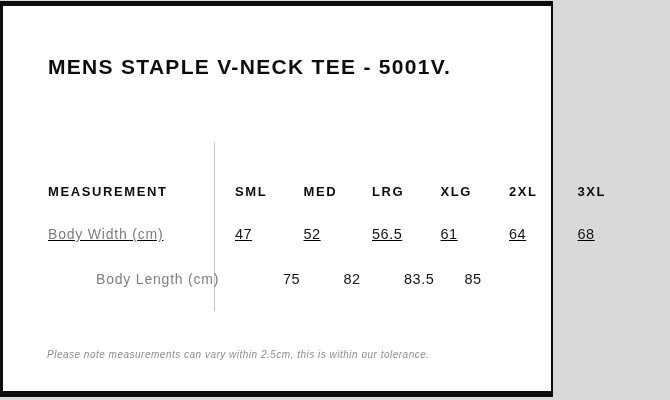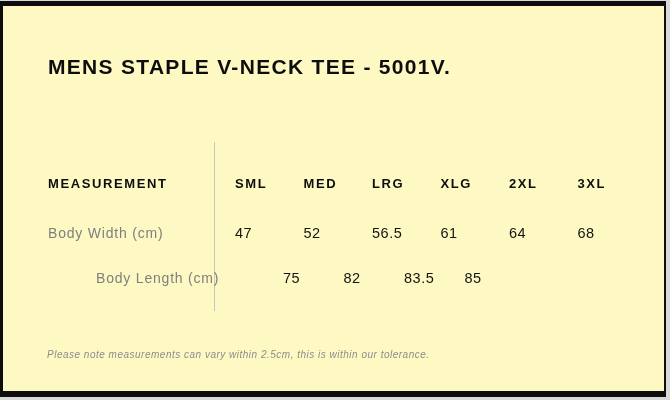--- a/index.html
+++ b/index.html
@@ -11,24 +11,24 @@
     height: 400px;
     position: relative;
     background: #d9d9d9;
     font-family: "Liberation Sans", sans-serif;
     overflow: hidden;
   }
   .card {
     position: absolute;
     left: 0;
     top: 1px;
-    width: 666px;
+    width: 553px;
     height: 396px;
     box-sizing: border-box;
-    background: #fef9c3;
+    background: #ffffff;
     border-style: solid;
     border-color: #0d0d0d;
     border-width: 5px 2px 6px 3px;
   }
   .product-title {
     position: absolute;
     left: 45px;
     top: 49px;
     margin: 0;
     font-size: 21px;
@@ -49,22 +49,23 @@
     position: absolute;
     left: 45px;
     top: 163px;
     width: 598px;
   }
   .t-row {
     display: grid;
     grid-template-columns: 187px repeat(6, 1fr);
     align-items: center;
     height: 28px;
+    margin-top: 8px;
   }
-  .t-row.row-width  { margin-top: 22px; }
+  .t-row.row-width  { margin-top: 15px; text-decoration: underline; }
   .t-row.row-length { margin-top: 17px; margin-left: 48px; }
   .t-label {
     text-align: left;
     font-size: 14px;
     color: #7f7f7f;
     letter-spacing: 0.8px;
     white-space: nowrap;
   }
   .t-label.head {
     font-size: 13px;

